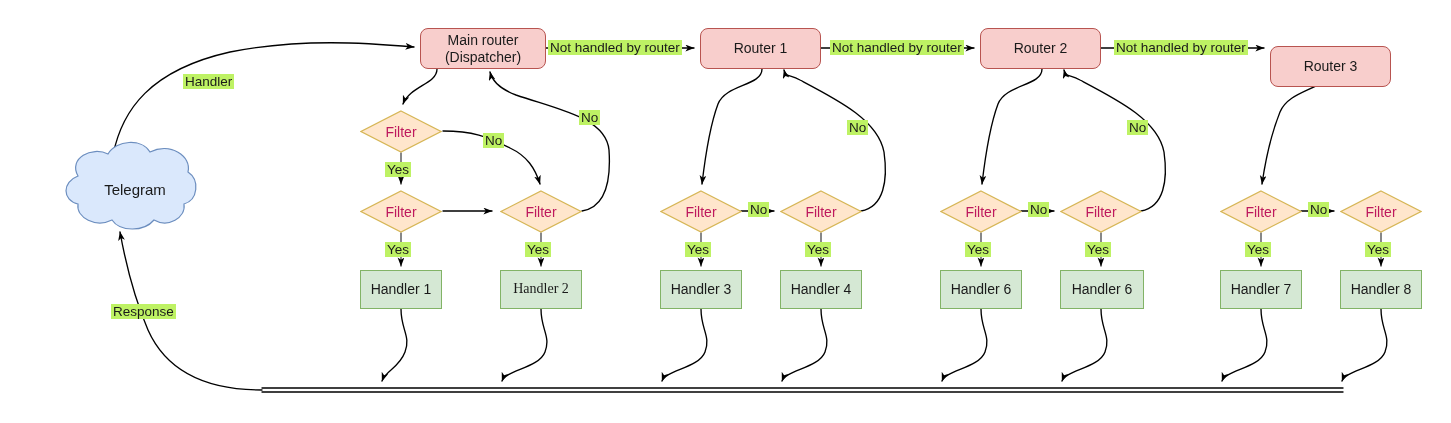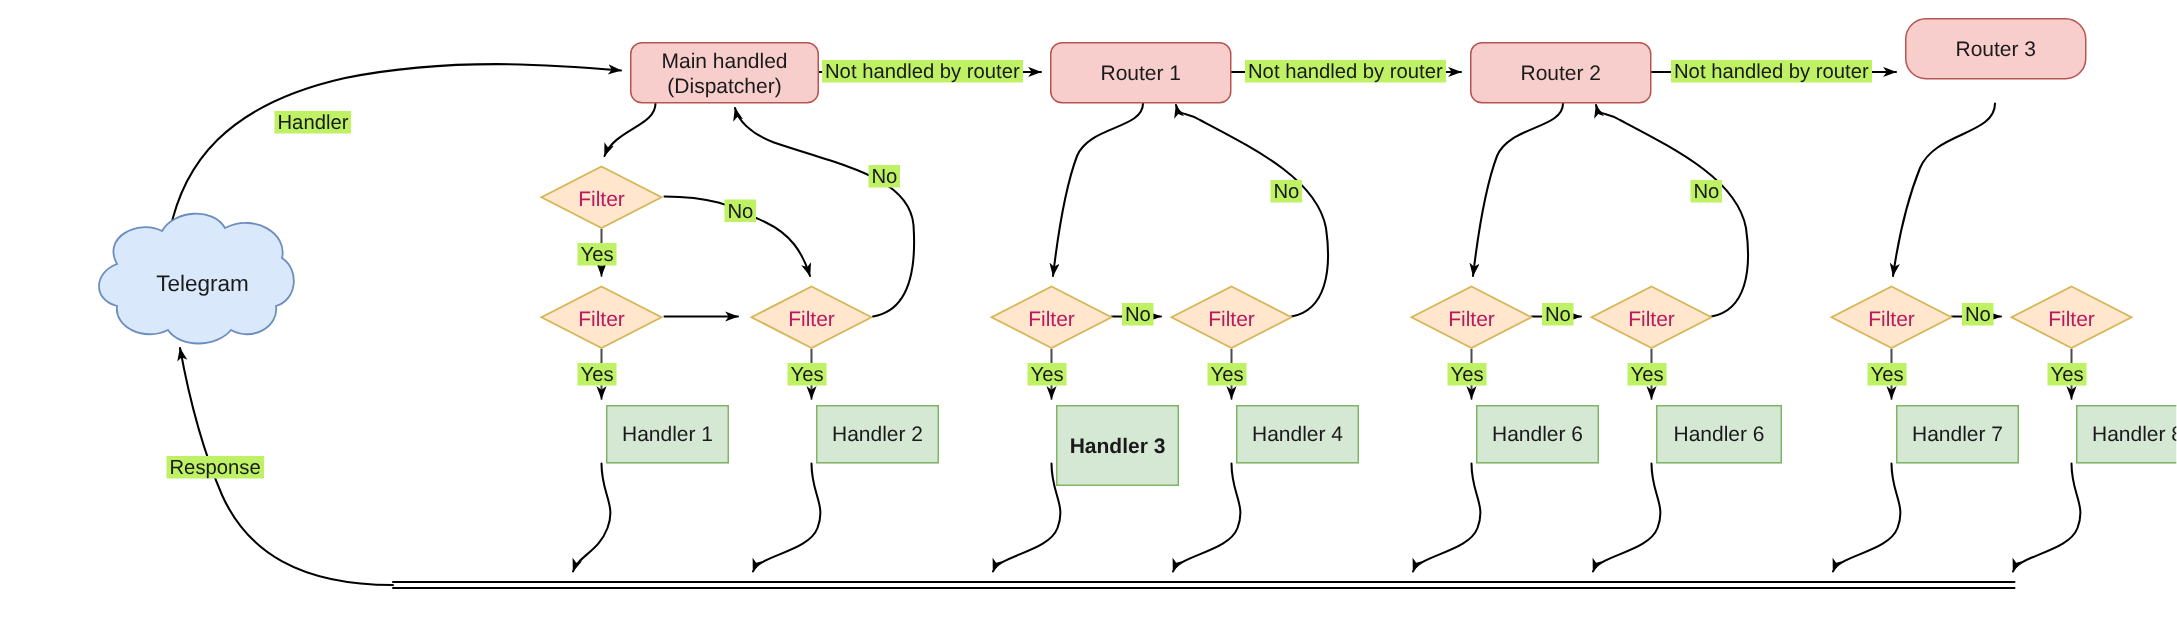--- a/index.html
+++ b/index.html
@@ -7,21 +7,21 @@
     position:relative;
     width:1451px;height:423px;
     background:#ffffff;
     font-family:"Liberation Sans", sans-serif;
     overflow:hidden;
   }
   #wire{position:absolute;left:0;top:0;width:1451px;height:423px;}
   .node{position:absolute;box-sizing:border-box;display:flex;align-items:center;
         justify-content:center;text-align:center;color:#1a1a1a;line-height:1.15;}
   .router{background:#f8cecc;border:1px solid #b85450;border-radius:8px;font-size:14px;}
-  .handler{background:#d5e8d4;border:1px solid #82b366;font-size:14px;margin-left:44px;}
+  .handler{background:#d5e8d4;border:1px solid #82b366;font-size:14px;}
   .cloudtext{font-size:15px;color:#1a1a1a;}
   .edgelabel{position:absolute;font-size:13.5px;color:#1a1a1a;background:#bef264;
              padding:0 2px;white-space:nowrap;}
   .diamond-wrap{position:absolute;}
   .diamond-wrap svg{display:block;}
   .diamond-label{position:absolute;left:0;top:0;width:100%;height:100%;
                  display:flex;align-items:center;justify-content:center;
                  font-size:14px;color:#be185d;pointer-events:none;}
 </style>
 </head>
@@ -95,30 +95,30 @@
                C186,218 168,228 154,220 C144,232 120,232 112,220
                C96,228 76,218 78,204 C62,200 62,182 78,176 Z" fill="#dae8fc" stroke="#6c8ebf" stroke-width="1.2"></path>
     </g>
   </svg>
 
   <div class="node cloudtext" style="left:75px;top:178px;width:120px;height:24px;">
     <span>Telegram</span>
   </div>
 
   <div class="node router" style="left:420px;top:28px;width:126px;height:41px;flex-direction:column;">
-    <span>Main handled</span>
+    <span>Main router</span>
     <span>(Dispatcher)</span>
   </div>
   <div class="node router" style="left:700px;top:28px;width:121px;height:41px;">
     <span>Router 1</span>
   </div>
   <div class="node router" style="left:980px;top:28px;width:121px;height:41px;align-items:center;">
     <span>Router 2</span>
   </div>
-  <div class="node router" style="left:1270px;top:12px;width:121px;height:41px;border-radius:14px;">
+  <div class="node router" style="left:1270px;top:46px;width:121px;height:41px;">
     <span>Router 3</span>
   </div>
 
   <div class="diamond-wrap" style="left:360px;top:110px;width:82px;height:43px;">
     <svg width="82" height="43" viewBox="0 0 82 43" xmlns="http://www.w3.org/2000/svg">
       <polygon points="41,1 81,21.5 41,42 1,21.5" fill="#ffe6cc" stroke="#d6b656" stroke-width="1.2"></polygon>
     </svg>
     <div class="diamond-label">Filter</div>
   </div>
 
@@ -174,24 +174,24 @@
   <div class="diamond-wrap" style="left:1340px;top:190px;width:82px;height:43px;">
     <svg width="82" height="43" viewBox="0 0 82 43" xmlns="http://www.w3.org/2000/svg">
       <polygon points="41,1 81,21.5 41,42 1,21.5" fill="#ffe6cc" stroke="#d6b656" stroke-width="1.2"></polygon>
     </svg>
     <div class="diamond-label">Filter</div>
   </div>
 
   <div class="node handler" style="left:360px;top:270px;width:82px;height:39px;">
     <span>Handler 1</span>
     </div>
-  <div class="node handler" style="left:500px;top:270px;width:82px;height:39px;">
+  <div class="node handler" style="left:500px;top:270px;width:82px;height:39px;font-family:Liberation Serif, serif;">
     <span>Handler 2</span>
     </div>
-  <div class="node handler" style="left:660px;top:270px;width:82px;height:54px;font-weight:bold;">
+  <div class="node handler" style="left:660px;top:270px;width:82px;height:39px;">
     <span>Handler 3</span>
     </div>
   <div class="node handler" style="left:780px;top:270px;width:82px;height:39px;">
     <span>Handler 4</span>
     </div>
   <div class="node handler" style="left:940px;top:270px;width:82px;height:39px;">
     <span>Handler 6</span>
     </div>
   <div class="node handler" style="left:1060px;top:270px;width:84px;height:39px;">
     <span>Handler 6</span>

